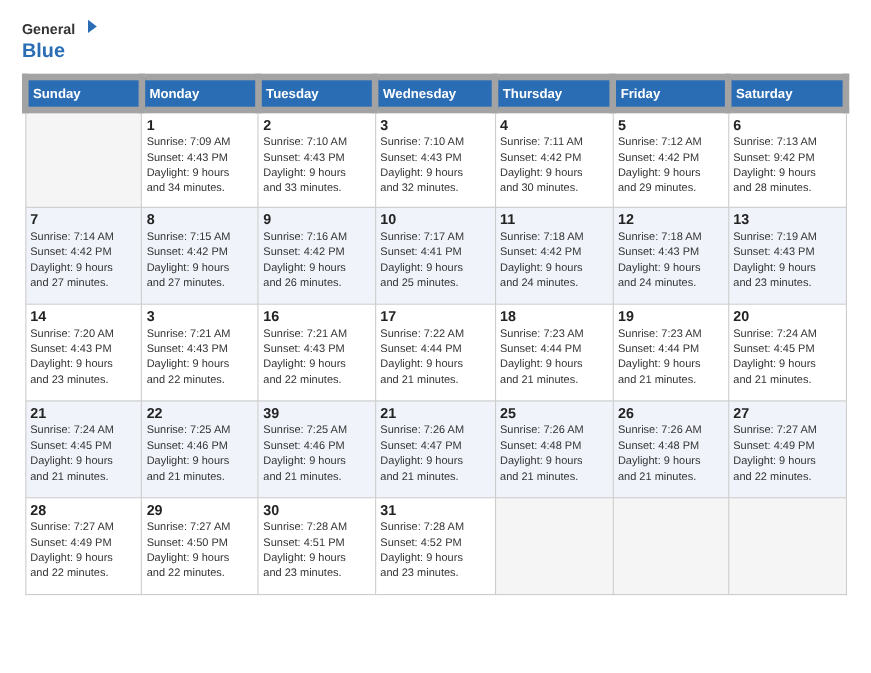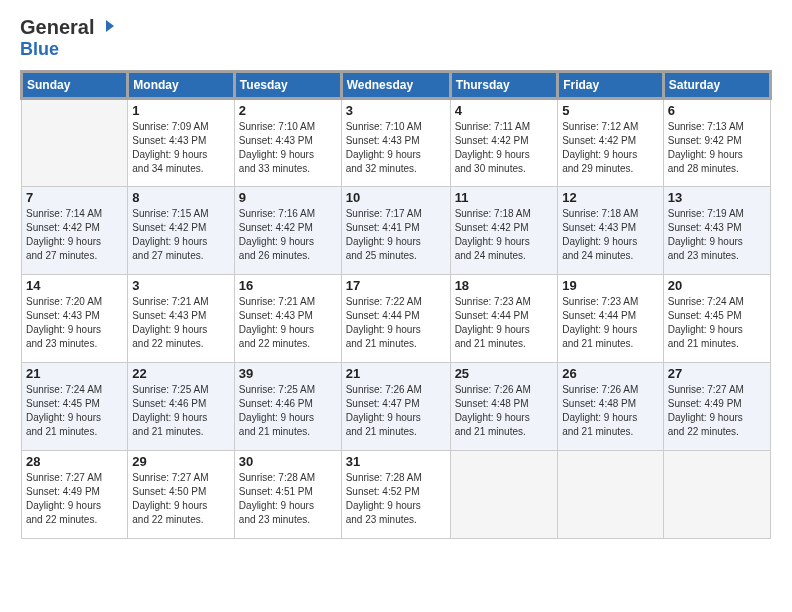--- a/index.html
+++ b/index.html
@@ -46,21 +46,21 @@
       border-collapse: collapse;
       font-size: 10px;
     }
     .calendar th {
       background: #2a6db5;
       color: #fff;
       padding: 5px 4px;
       text-align: left;
       font-size: 12px;
       font-weight: bold;
-      border: 3px solid #a3a3a3;
+      border: 6px solid #a3a3a3;
     }
     .calendar td {
       border: 1px solid #ccc;
       vertical-align: top;
       padding: 3px 4px;
       width: 113px;
       height: 88px;
       background: #fff;
     }
     .calendar td.empty {
@@ -82,21 +82,21 @@
     }
   </style>
 </head>
 <body>
 
 <div class="page">
   <div class="header">
     <div class="logo">
       <div>
         <div style="display:flex;align-items:center;">
-          <span class="logo-general" style="font-size:20px;font-weight:bold;color:#333;">General</span>
+          <span class="logo-general" style="font-size:13px;font-weight:bold;color:#333;">General</span>
           <svg width="20" height="20" viewBox="0 0 20 20" style="margin-left:2px;">
             <polygon points="10,2 18,8 10,14" fill="#2a6db5"></polygon>
           </svg>
         </div>
         <span class="logo-blue" style="font-size:18px;font-weight:bold;color:#2a6db5;">Blue</span>
       </div>
     </div>
     <div class="title-block">
       <div class="month-title"></div>
       <div class="location"></div>

